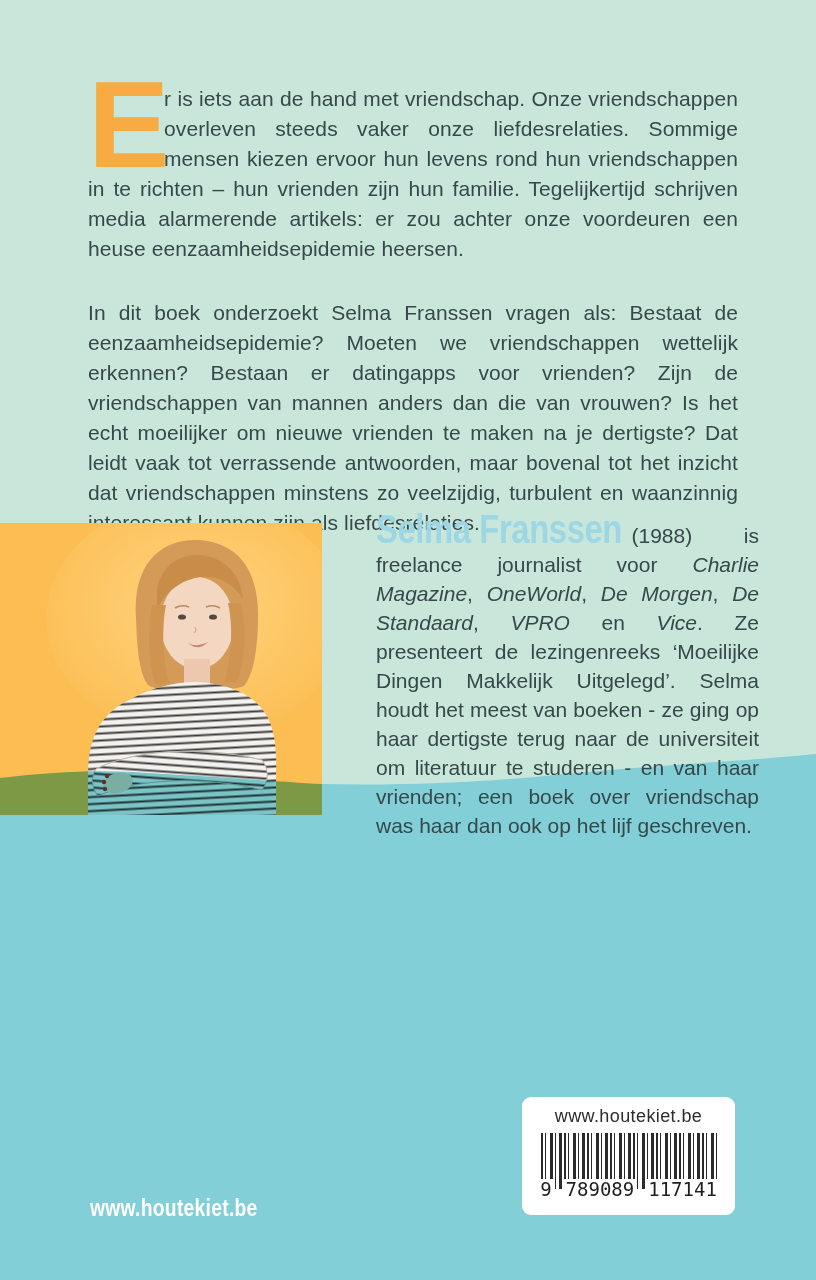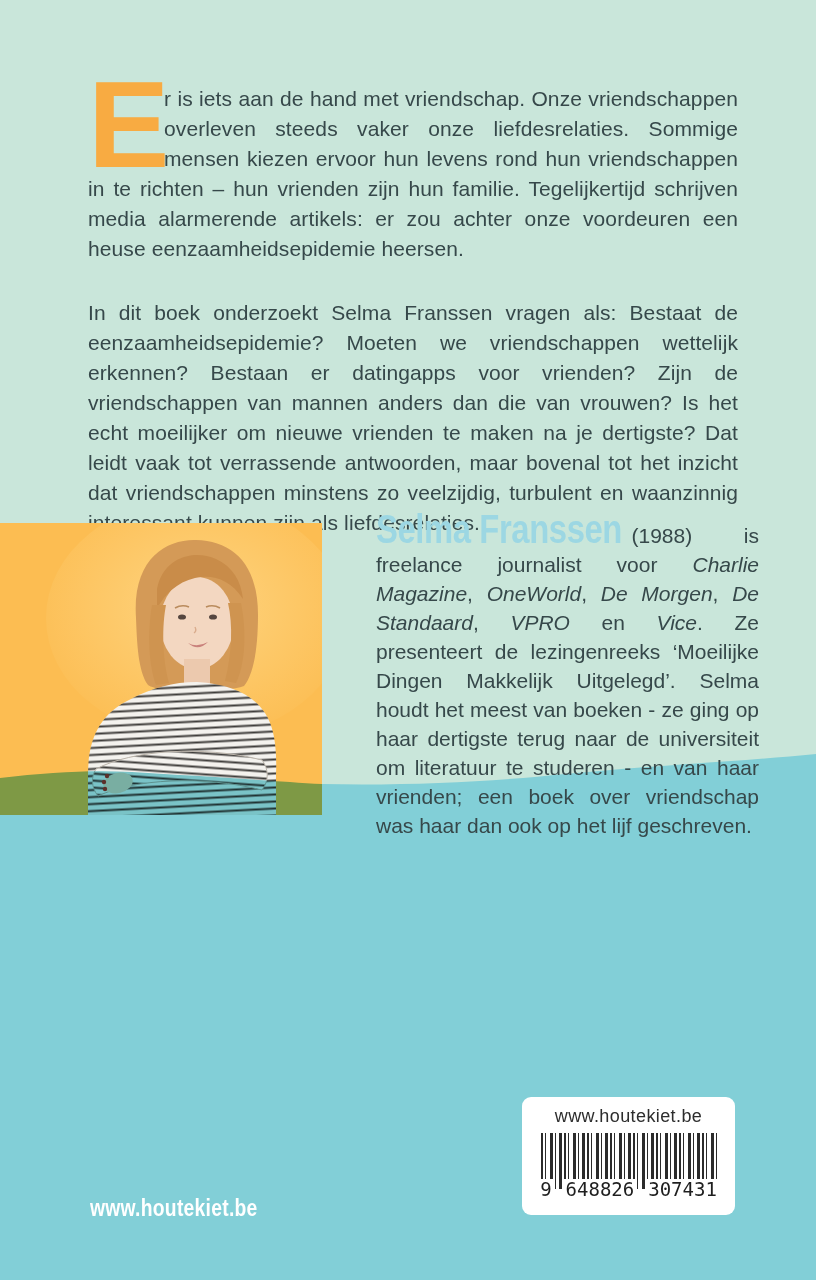--- a/index.html
+++ b/index.html
@@ -153,20 +153,20 @@
 
   <svg class="wave" viewBox="0 0 816 540" preserveAspectRatio="none" aria-hidden="true">
     <path d="M0 75 L322 75 L322 44 C410 46 500 41 565 34 C660 25 745 21 816 14 L816 540 L0 540 Z" fill="#82cfd7"></path>
   </svg>
 
   <div class="barcode-box">
     <div class="barcode-site">www.houtekiet.be</div>
     <div class="bars"></div>
     <div class="isbn">
       <span>9</span>
-      <span>648826</span>
-      <span>307431</span>
+      <span>789089</span>
+      <span>117141</span>
     </div>
   </div>
 
   <div class="footer-site">www.houtekiet.be</div>
 
 </div>
 
 </body></html>

